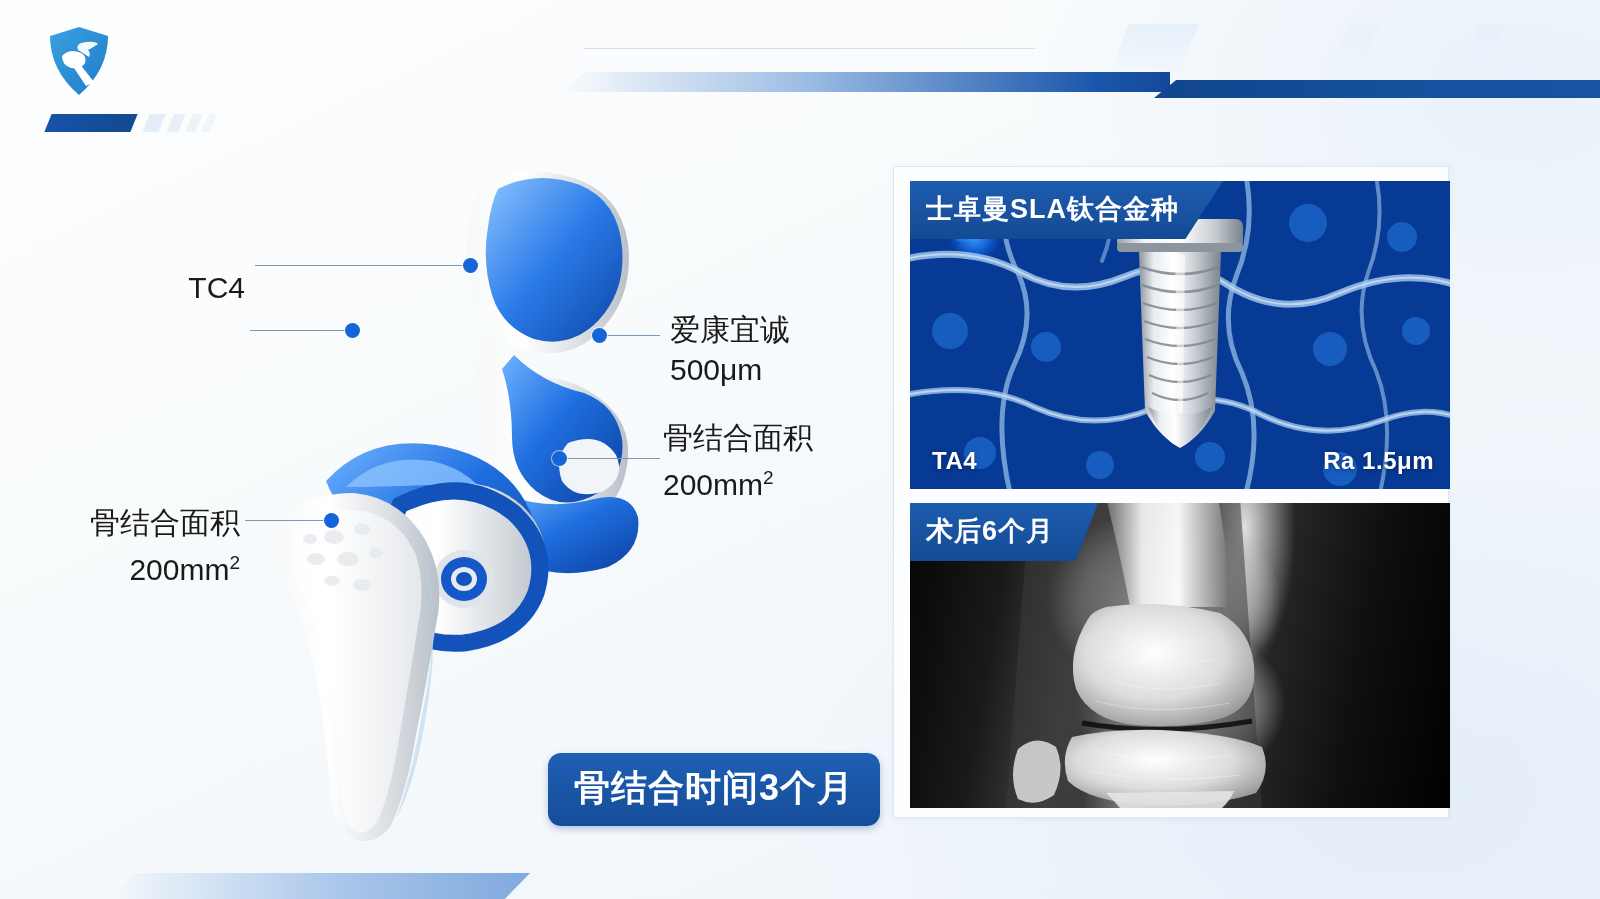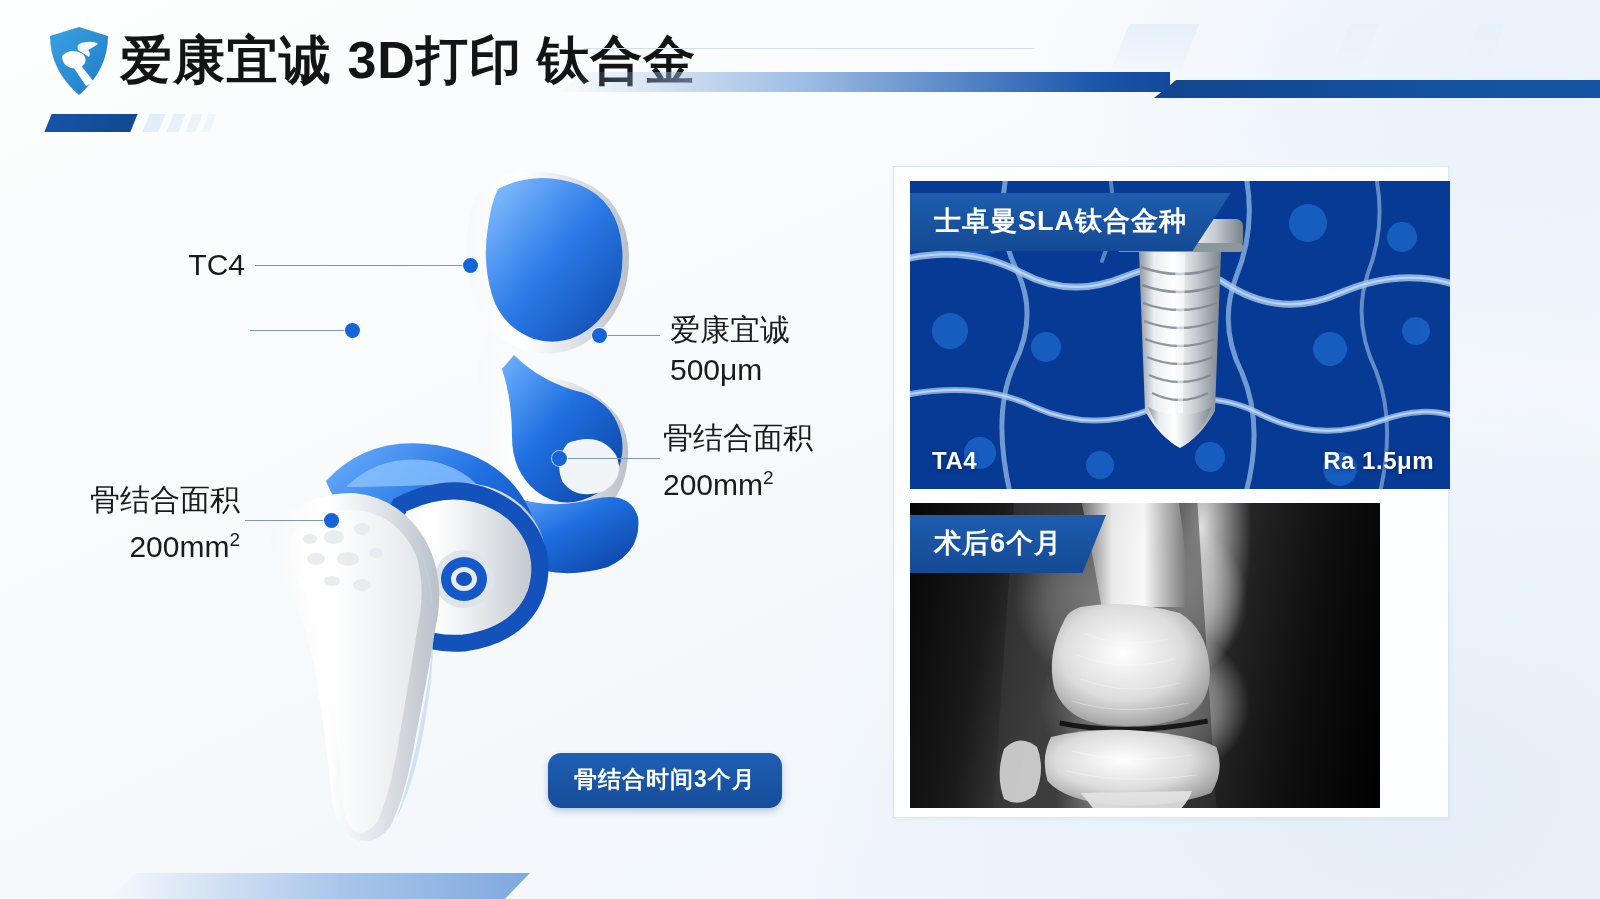--- a/index.html
+++ b/index.html
@@ -71,42 +71,42 @@
   .leader { position:absolute; height:0; border-top:1.6px solid #7d97b7; }
   .dot {
     position:absolute; width:15px; height:15px; border-radius:50%;
     background:#1565d8; box-shadow:0 0 0 1px rgba(255,255,255,.6);
   }
 
   .lbl {
     position:absolute; color:#1a1a1a; font-size:30px; line-height:40px;
     white-space:nowrap; font-weight:500;
   }
-  .lbl.right-align { text-align:right; }
+  .lbl.right-align { text-align:right;margin-top:23px; }
   .lbl sup { font-size:19px; vertical-align:super; }
 
   
   .badge {
     position:absolute; left:548px; top:753px;
     background:linear-gradient(180deg,#1f5fb4,#154d99);
-    color:#fff; font-size:23px; font-weight:bold;
+    color:#fff; font-size:36px; font-weight:bold;
     padding:11px 26px 13px; border-radius:13px;
     letter-spacing:1px; white-space:nowrap;
     box-shadow:0 3px 7px rgba(20,60,120,.28);
   }
 
   
   .card {
     position:absolute; left:893px; top:166px; width:556px; height:652px;
     background:#fdfeff; border:1px solid #dde7f2;
     box-shadow:0 1px 5px rgba(110,140,175,.10);
   }
   .panel { position:absolute; overflow:hidden; }
   .panel-sem { left:16px; top:14px; width:540px; height:308px; }
-  .panel-xray { left:16px; top:336px; width:470px; height:305px; }
+  .panel-xray { left:16px; top:336px; width:540px; height:305px; }
 
   
   .sem-bg {
     position:absolute; inset:0;
     background:
       radial-gradient(circle 26px at 12% 18%, #3f9bff 0%, #0a4fc0 72%, #063a94 100%),
       radial-gradient(circle 34px at 32% 10%, #4aa4ff 0%, #0b54c6 70%, #063a94 100%),
       radial-gradient(circle 30px at 62% 16%, #3c97fb 0%, #0a4ebf 72%, #063a94 100%),
       radial-gradient(circle 38px at 86% 12%, #4ba6ff 0%, #0b55c8 70%, #063a94 100%),
       radial-gradient(circle 32px at 8% 52%, #3f9bff 0%, #0a4fc0 72%, #063a94 100%),
@@ -117,23 +117,22 @@
       radial-gradient(circle 30px at 52% 92%, #4aa4ff 0%, #0b54c6 70%, #063a94 100%),
       radial-gradient(circle 36px at 84% 90%, #3c97fb 0%, #0a4ebf 72%, #063a94 100%),
       linear-gradient(135deg,#0a52c4 0%,#0748ae 50%,#063c96 100%);
   }
   .sem-cracks { position:absolute; inset:0; opacity:.9; }
 
   .panel-label {
     position:absolute; left:0; top:0;
     background:linear-gradient(180deg,#1e5cae,#144a94);
     color:#fff; font-size:27px; font-weight:bold;
-    padding:10px 44px 12px 24px; letter-spacing:1px; white-space:nowrap;
+    padding:10px 44px 12px 16px; letter-spacing:1px; white-space:nowrap;
     clip-path:polygon(0 0,100% 0,88% 100%,0 100%);
-    margin-top:12px;
   }
   .sem-tag {
     position:absolute; bottom:14px; color:#fff;
     font-size:24px; font-weight:bold; letter-spacing:.5px;
     text-shadow:0 1px 4px rgba(0,20,60,.55);
   }
   .sem-tag.left { left:22px; }
   .sem-tag.right { right:16px; }
 
   
@@ -166,21 +165,20 @@
         <stop offset="55" stop-color="#1f7bc8"></stop>
         <stop offset="1" stop-color="#0e59ad"></stop>
       </linearGradient>
     </defs>
     <path d="M31 1 L60 10 Q60 44 31 69 Q2 44 2 10 Z" fill="url(#shg)"></path>
     <path d="M33 17 Q46 14 50 18 Q44 22 40 24 Q43 27 41 31 L30 24 Q28 19 33 17 Z" fill="#ffffff" opacity=".95"></path>
     <path d="M14 30 Q22 22 33 27 Q39 30 37 37 Q33 44 23 42 Q14 39 14 30 Z" fill="#ffffff"></path>
     <path d="M31 37 L46 56 L38 60 L26 42 Z" fill="#ffffff"></path>
   </svg>
 
-  <div class="title">爱康宜诚 3D打印 钛合金</div>
 
   <div class="hdr-bar-small"></div>
   <div class="hdr-streak s1"></div>
   <div class="hdr-streak s2"></div>
   <div class="hdr-streak s3"></div>
   <div class="hdr-streak s4"></div>
 
   <div class="hdr-hairline"></div>
   <div class="hdr-band">
     <div class="seg-a"></div>

